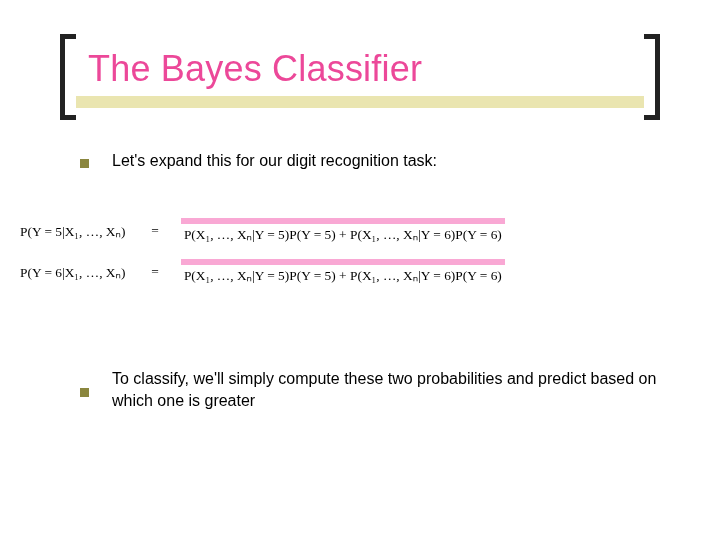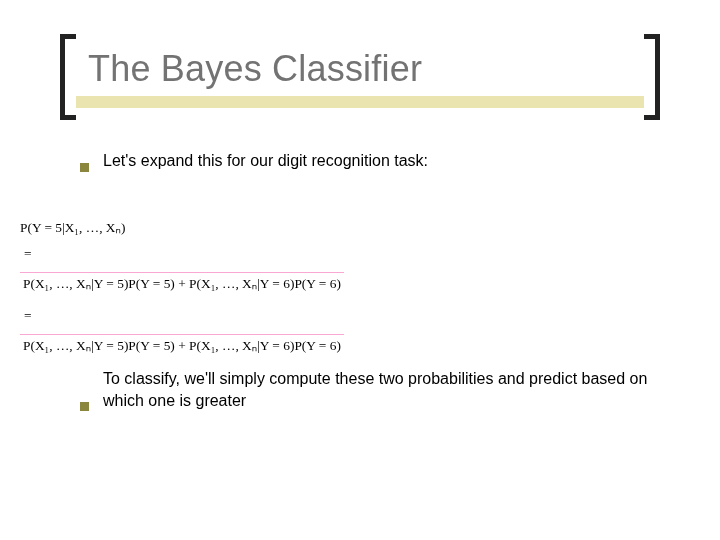--- a/index.html
+++ b/index.html
@@ -29,21 +29,21 @@
     top: -6px;
   }
   .bracket-right {
     right: 0;
     border-left: none;
     top: -6px;
   }
   .title-text {
     font-size: 36px;
     font-weight: 400;
-    color: #737373;
+    color: #ec4899;
     padding-left: 28px;
     padding-top: 8px;
     letter-spacing: 0.2px;
   }
   .title-underline {
     position: absolute;
     left: 16px;
     right: 16px;
     top: 56px;
     height: 12px;
@@ -52,22 +52,22 @@
     z-index: -1;
   }
   .content {
     position: absolute;
     top: 150px;
     left: 80px;
     right: 40px;
   }
   .bullet-row {
     display: flex;
-    align-items: flex-end;
-    gap: 14px;
+    align-items: center;
+    gap: 23px;
     margin-bottom: 20px;
   }
   .bullet-icon {
     width: 9px;
     height: 9px;
     background: #8a863e;
     flex: 0 0 9px;
     margin-top: 5px;
   }
   .bullet-text {
@@ -79,43 +79,42 @@
     position: absolute;
     top: 218px;
     left: 20px;
     right: 20px;
     font-family: "Times New Roman", Times, serif;
     font-size: 13.4px;
     color: #000;
   }
   .eq-row {
     display: flex;
-    align-items: flex-start;
+    align-items: center;
     margin-bottom: 16px;
     white-space: nowrap;
-    gap: 10px;
-    flex-direction: column;
+    gap: 18px;
   }
   .eq-lhs {
     padding-right: 4px;
   }
   .eq-eq {
     padding: 0 4px;
   }
   .frac {
     display: inline-flex;
     flex-direction: column;
     align-items: center;
     vertical-align: middle;
   }
   .frac .num {
     padding: 0 3px 1px 3px;
   }
   .frac .den {
-    border-top: 1px solid #f9a8d4;
+    border-top: 6px solid #f9a8d4;
     padding: 1px 3px 0 3px;
   }
   .bullet2-wrap {
     position: absolute;
     top: 368px;
     left: 80px;
     right: 60px;
   }
 </style>
 </head>
@@ -137,20 +136,21 @@
 
 <div class="equations">
   <div class="eq-row">
     <span class="eq-lhs">P(Y = 5|X₁, …, Xₙ)</span>
     <span class="eq-eq">=</span>
     <span class="frac">
       <span class="den">P(X₁, …, Xₙ|Y = 5)P(Y = 5) + P(X₁, …, Xₙ|Y = 6)P(Y = 6)</span>
     </span>
   </div>
   <div class="eq-row">
+    <span class="eq-lhs">P(Y = 6|X₁, …, Xₙ)</span>
     <span class="eq-eq">=</span>
     <span class="frac">
       <span class="den">P(X₁, …, Xₙ|Y = 5)P(Y = 5) + P(X₁, …, Xₙ|Y = 6)P(Y = 6)</span>
     </span>
   </div>
 </div>
 
 <div class="bullet2-wrap">
   <div class="bullet-row">
     <div class="bullet-icon"></div>

